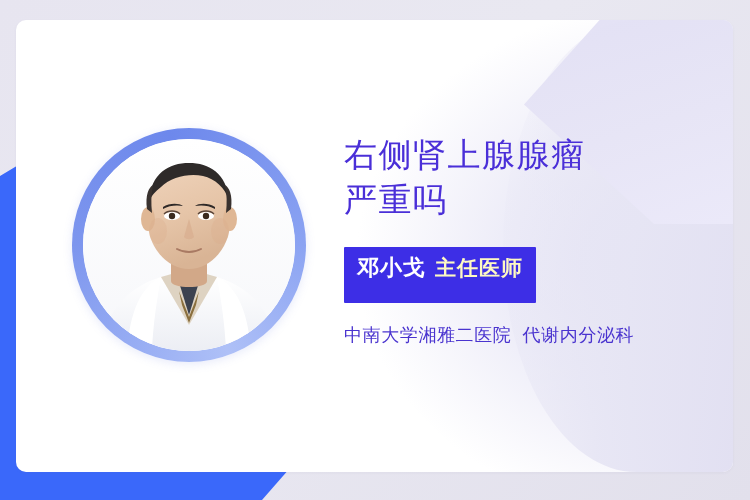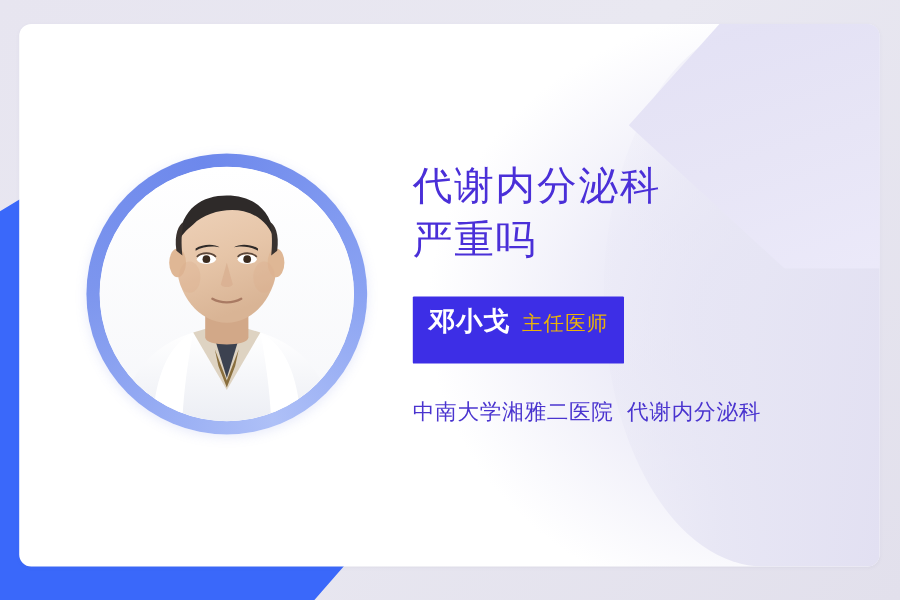--- a/index.html
+++ b/index.html
@@ -156,28 +156,28 @@
     margin-top: 25px;
     border-radius: 1px;
   }
   .badge-name {
     color: #ffffff;
     font-size: 22px;
     font-weight: 700;
     letter-spacing: 1px;
   }
   .badge-title {
-    color: #eab308;
-    font-size: 17px;
-    font-weight: 400;
+    color: #fef9c3;
+    font-size: 21px;
+    font-weight: 700;
     letter-spacing: 1px;
   }
 
   .affiliation {
-    margin-top: 28px;
+    margin-top: 20px;
     font-size: 18px;
     color: #4a34cf;
     letter-spacing: 0.6px;
     white-space: pre;
   }
 </style>
 </head>
 <body>
 
 <div class="stage">
@@ -250,21 +250,21 @@
 
           <ellipse cx="75" cy="92" rx="9" ry="13" fill="#d9ab8b" opacity="0.3"></ellipse>
           <ellipse cx="137" cy="92" rx="9" ry="13" fill="#d9ab8b" opacity="0.3"></ellipse>
         </g>
       </svg>
     </div>
   </div>
 
   <div class="content">
 
-    <div class="title">代谢内分泌科
+    <div class="title">右侧肾上腺腺瘤
 严重吗</div>
 
     <div class="badge">
       <span class="badge-name">邓小戈</span>
       <span class="badge-title">主任医师</span>
     </div>
 
     <div class="affiliation">中南大学湘雅二医院  代谢内分泌科</div>
 
   </div>

